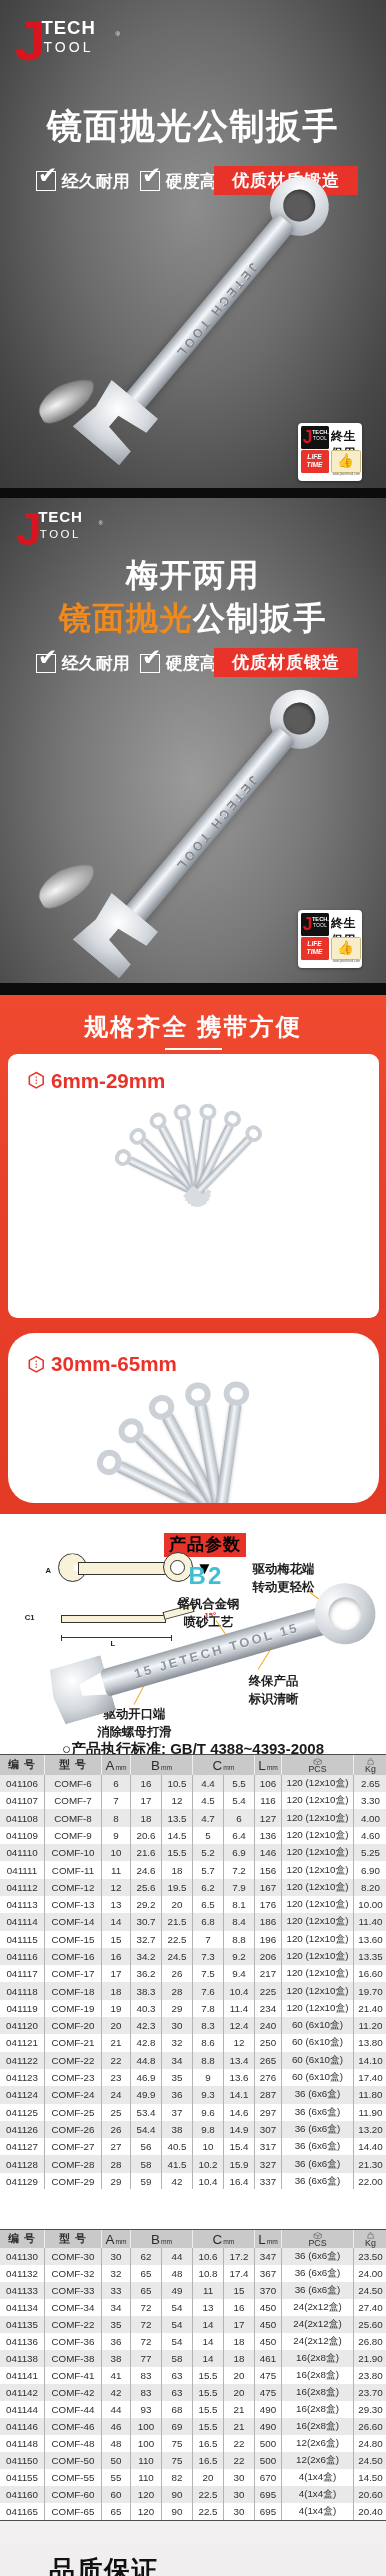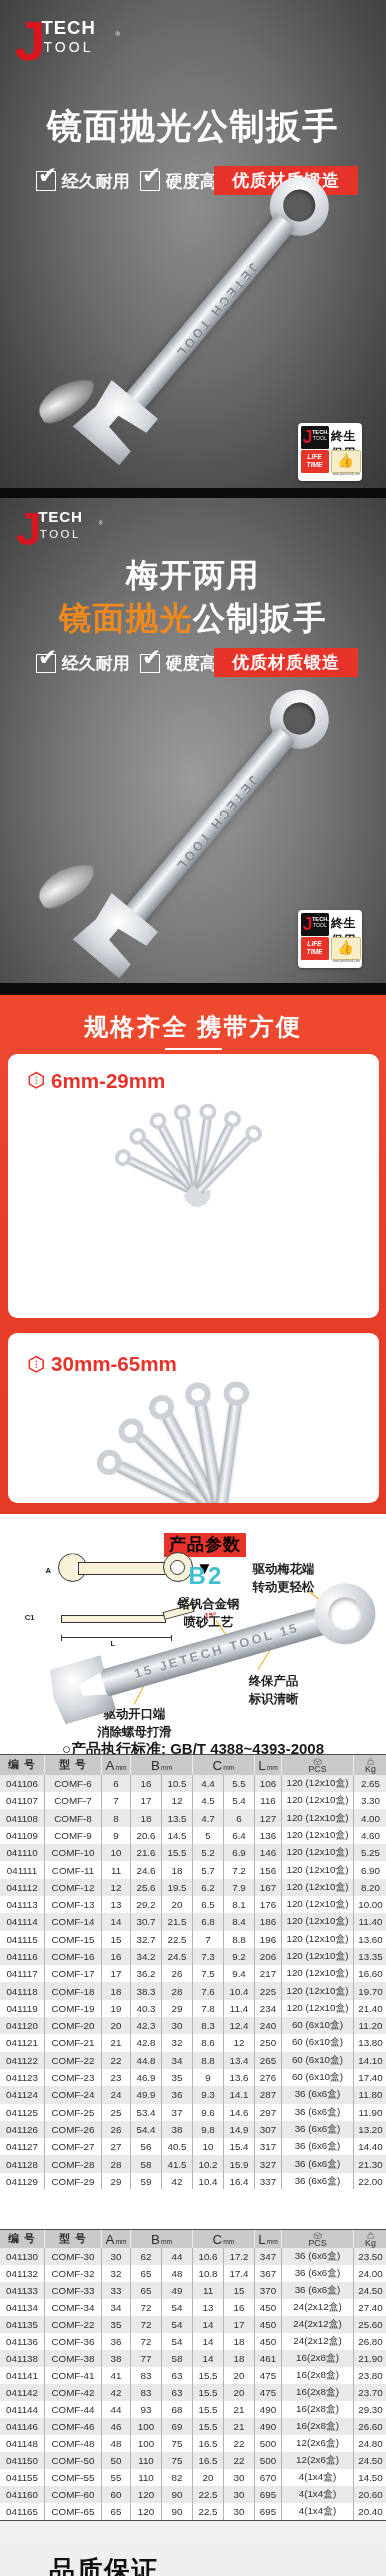--- a/index.html
+++ b/index.html
@@ -76,21 +76,21 @@
   .wb-thumb{left:33px;top:27px;width:28px;height:20.6px;background:#f7edc8;border:0.5px solid #c9b97e;border-radius:1.5px;
     text-align:center;font-size:13.4px;line-height:20.6px;}
   .wb-url{left:31px;top:49px;width:31px;font-size:3.1px;color:#555;text-align:right;}
 
   
   .redsec{height:519px;background:linear-gradient(180deg,#ef4a30 0%,#e8402b 40%,#e23a25 100%);}
   .red-title{position:absolute;top:15.5px;width:386px;text-align:center;color:#fff;font-size:24px;font-weight:bold;letter-spacing:2.1px;}
   .red-underline{position:absolute;top:53px;left:165px;width:57px;height:2.1px;background:#fff;}
   .rcard{position:absolute;left:7.7px;width:371px;background:#fff;border-radius:9.3px;overflow:hidden;}
   .rcard.c1{top:59px;height:264px;}
-  .rcard.c2{top:338px;height:170px;}
+  .rcard.c2{top:338px;height:170px;border-radius:26px;}
   .rlabel{position:absolute;left:19.6px;display:flex;align-items:center;color:#e8332a;font-size:20.6px;font-weight:bold;}
   .rcard.c1 .rlabel{top:14.4px;}
   .rcard.c2 .rlabel{top:18.5px;}
   .rlabel svg{margin-right:5.2px;}
 
   
   .mw{position:absolute;width:8.2px;height:77px;border-radius:4.1px;
     background:linear-gradient(90deg,#a7adb4,#f2f6f9 45%,#b4bac1);box-shadow:0 0.5px 2.1px rgba(0,0,0,.25);}
   .mw::before{content:"";position:absolute;left:-4.6px;top:-13.4px;width:8.2px;height:8.2px;border:4.6px solid #ccd1d7;border-radius:50%;}
   .mw::after{content:"";position:absolute;left:-4.1px;bottom:-12.4px;width:16.5px;height:15.5px;background:#d9dde2;

